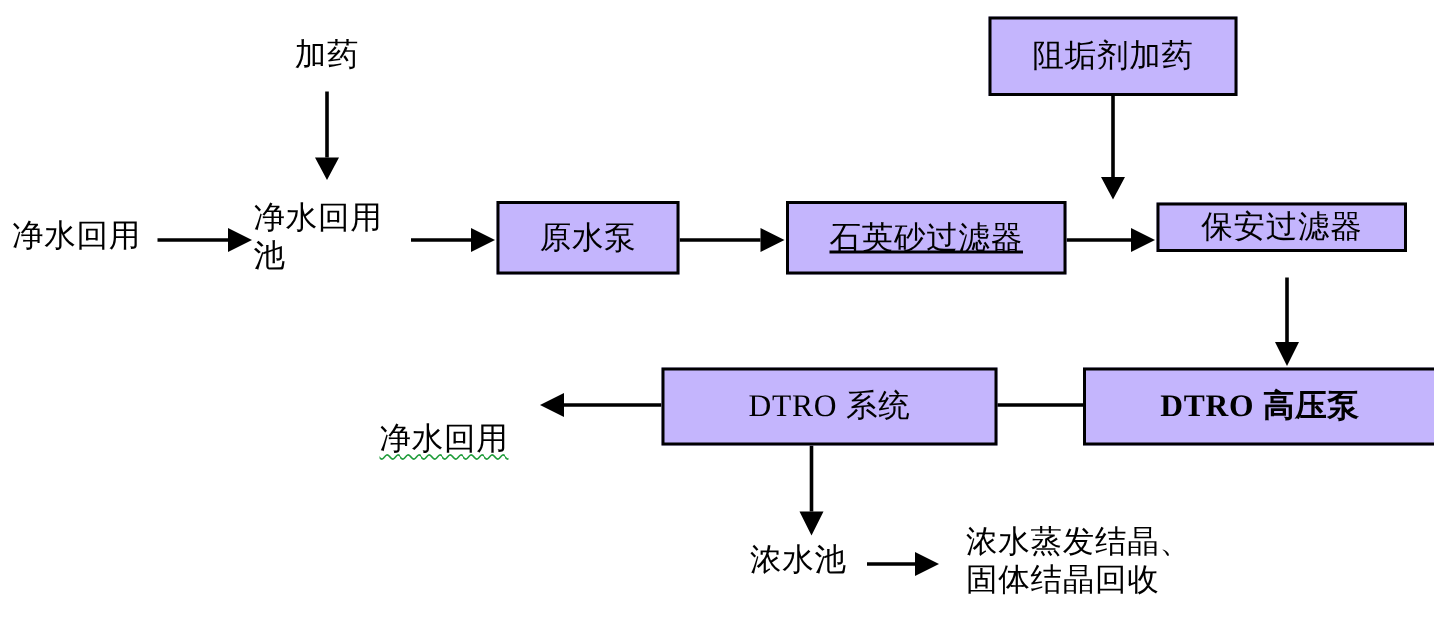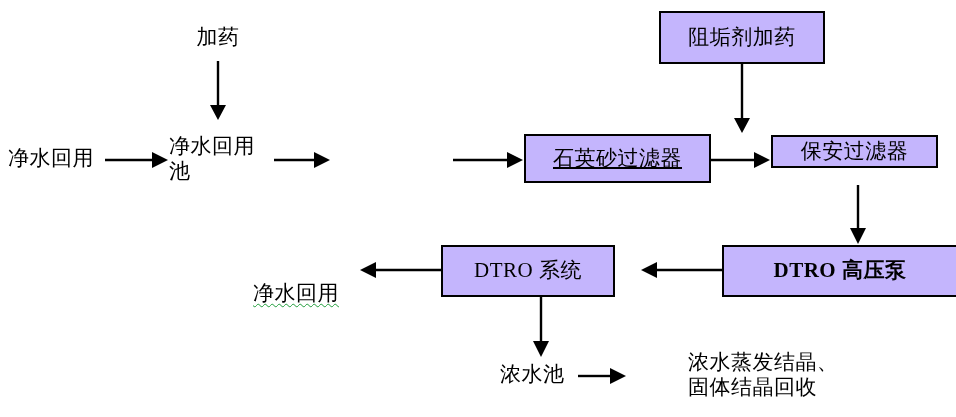--- a/index.html
+++ b/index.html
@@ -125,33 +125,34 @@
     </g>
   </svg>
 
   <div class="node-text left" style="left:8px; top:147px; width:98px;">净水回用</div>
 
   <div class="node-text center" style="left:178px; top:26px; width:80px;">加药</div>
 
   <div class="node-text left" style="left:169px; top:135px; width:110px;">净水回用
 池</div>
 
+  <div class="node-box" style="left:331px; top:134px; width:122px; height:49px;">原水泵</div>
 
   <div class="node-box" style="left:524px; top:134px; width:187px; height:49px;text-decoration:underline;">石英砂过滤器</div>
 
   <div class="node-box" style="left:659px; top:11px; width:166px; height:53px;">阻垢剂加药</div>
 
   <div class="node-box" style="left:771px; top:135px; width:167px; height:33px;">保安过滤器</div>
 
   <div class="node-box" style="left:722px; top:245px; width:236px; height:52px;font-weight:bold;">DTRO 高压泵</div>
 
-  <div class="node-box" style="left:441px; top:245px; width:174px; height:52px;">DTRO 系统</div>
+  <div class="node-box" style="left:441px; top:245px; width:224px; height:52px;">DTRO 系统</div>
 
   <div class="node-text left" style="left:500px; top:363px; width:80px;">浓水池</div>
 
   <div class="node-text left" style="left:253px; top:257px; width:110px;">
     <span class="spellcheck">净水回用</span>
   </div>
 
-  <div class="node-text left" style="left:644px; top:351px; width:210px;margin-left:44px;">浓水蒸发结晶、
+  <div class="node-text left" style="left:644px; top:351px; width:210px;">浓水蒸发结晶、
 固体结晶回收</div>
 
 </div>
 
 </body></html>

